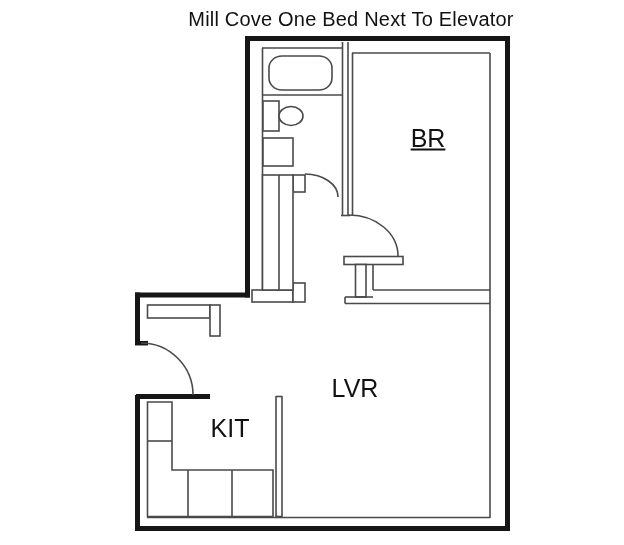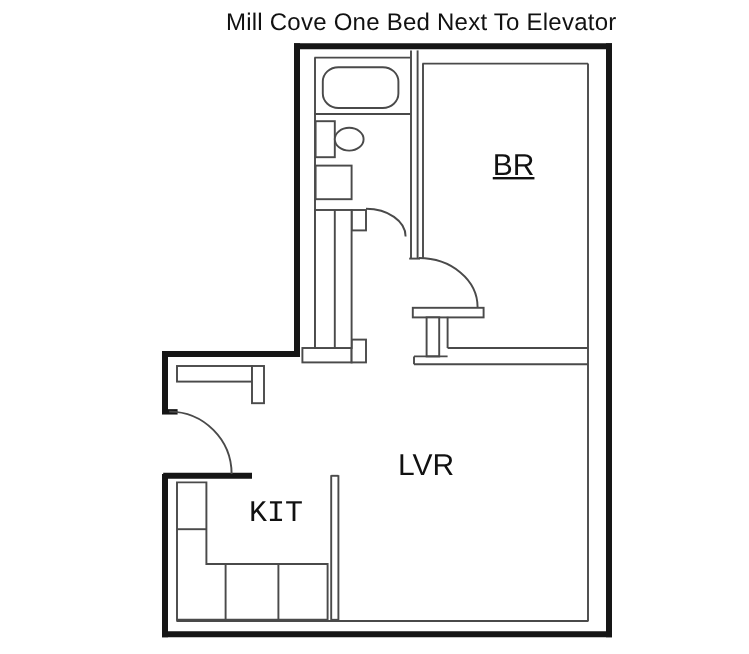--- a/index.html
+++ b/index.html
@@ -23,21 +23,21 @@
   }
   .room-label{
     position:absolute;
     transform:translate(-50%,-50%);
     font-size:25px;
     color:#111111;
     white-space:nowrap;
   }
   .room-label.br{left:428px;top:138px;text-decoration:underline;}
   .room-label.lvr{left:355px;top:388px;}
-  .room-label.kit{left:230px;top:428px;font-family:Liberation Mono, monospace;}
+  .room-label.kit{left:230px;top:428px;}
   .wall{stroke:#161616;stroke-width:5;fill:none;}
   .wall-thin-cap{stroke:#161616;stroke-width:4.5;fill:none;}
   .line{stroke:#4a4a4a;stroke-width:1.6;fill:none;}
   .fixture{stroke:#4a4a4a;stroke-width:1.6;fill:#ffffff;}
 </style>
 </head>
 <body>
 
 <div class="canvas">
 

